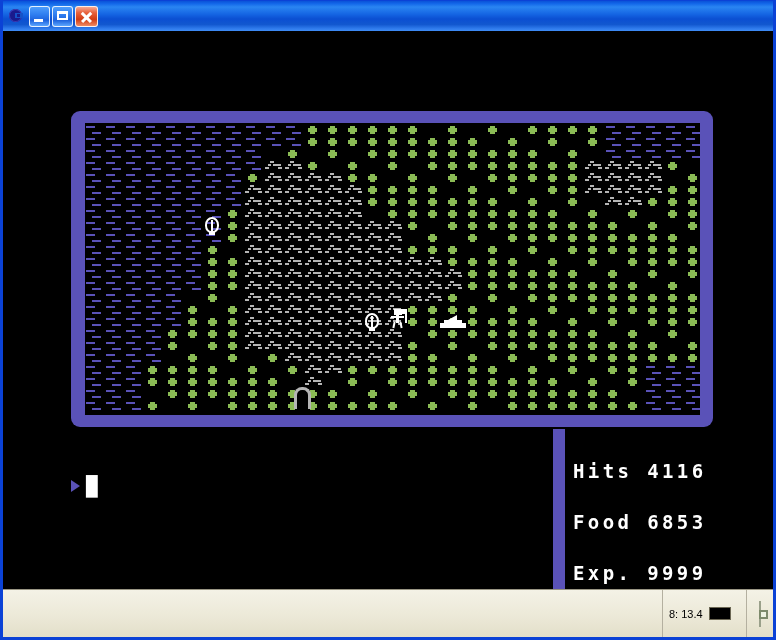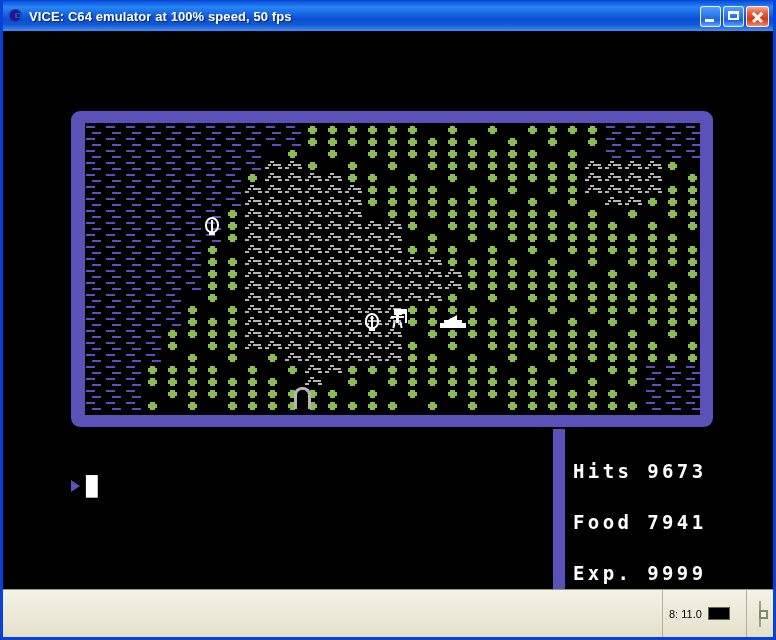--- a/index.html
+++ b/index.html
@@ -454,21 +454,20 @@
 <body>
 
 <div id="window">
 
   <div id="titlebar">
     <div id="win-icon">
       <div class="cring"></div>
       <div class="cgap"></div>
       <div class="cdot"></div>
     </div>
-    <div id="title-text">VICE: C64 emulator at 100% speed, 50 fps</div>
     <div id="titlebuttons">
       <div class="tbtn min"></div>
       <div class="tbtn max"></div>
       <div class="tbtn close">
         <div class="x1"></div>
           <div class="x2"></div>
       </div>
     </div>
   </div>
 
@@ -3546,40 +3545,40 @@
             <div class="sprite sp-dungeon" style="left: 209px; top: 264px; width: 17px; height: 22px;">
               <span class="arch"></span>
             </div>
           </div>
       </div>
     </div>
 
     <div id="stats-panel">
       <div id="stats-bar"></div>
       <div id="stats-text">
-        <span class="statline">Hits 9673</span>
-        <span class="statline">Food 7941</span>
+        <span class="statline">Hits 4116</span>
+        <span class="statline">Food 6853</span>
         <span class="statline">Exp. 9999</span>
         
       </div>
     </div>
 
     <div id="prompt-line">
       <div id="prompt-arrow"></div>
       <div id="prompt-cursor">█</div>
     </div>
 
   </div>
 
   <div id="statusbar">
     <div class="sb-panel" id="sb-left"></div>
 
 
     <div class="sb-panel" id="sb-drive">
-      <span id="drive-label">8: 11.0</span>
+      <span id="drive-label">8: 13.4</span>
       <div id="drive-led"></div>
     </div>
 
     <div class="sb-panel" id="sb-tape">
       <div id="tape-icon">
         <div class="stem"></div>
         <div class="flagbox"></div>
       </div>
     </div>
   </div>

